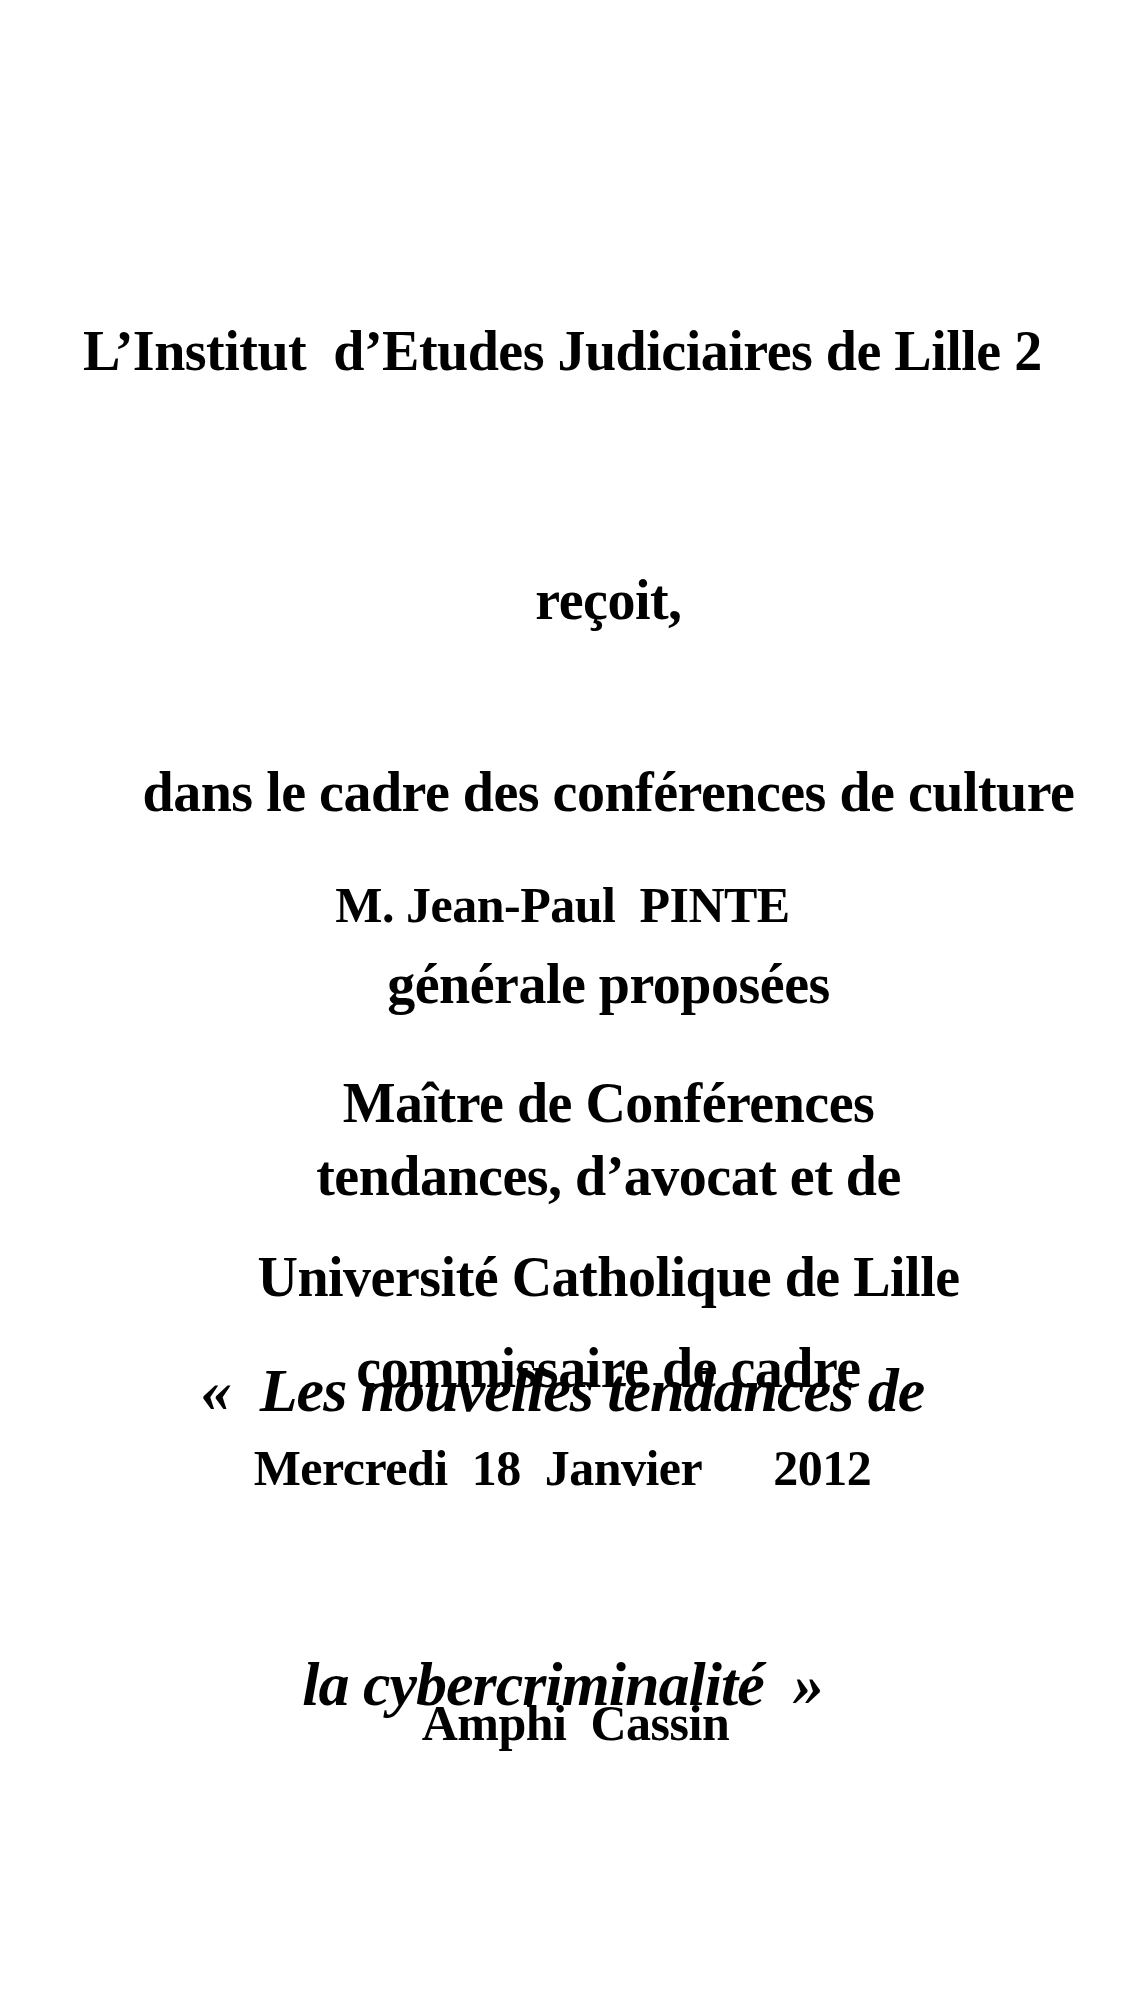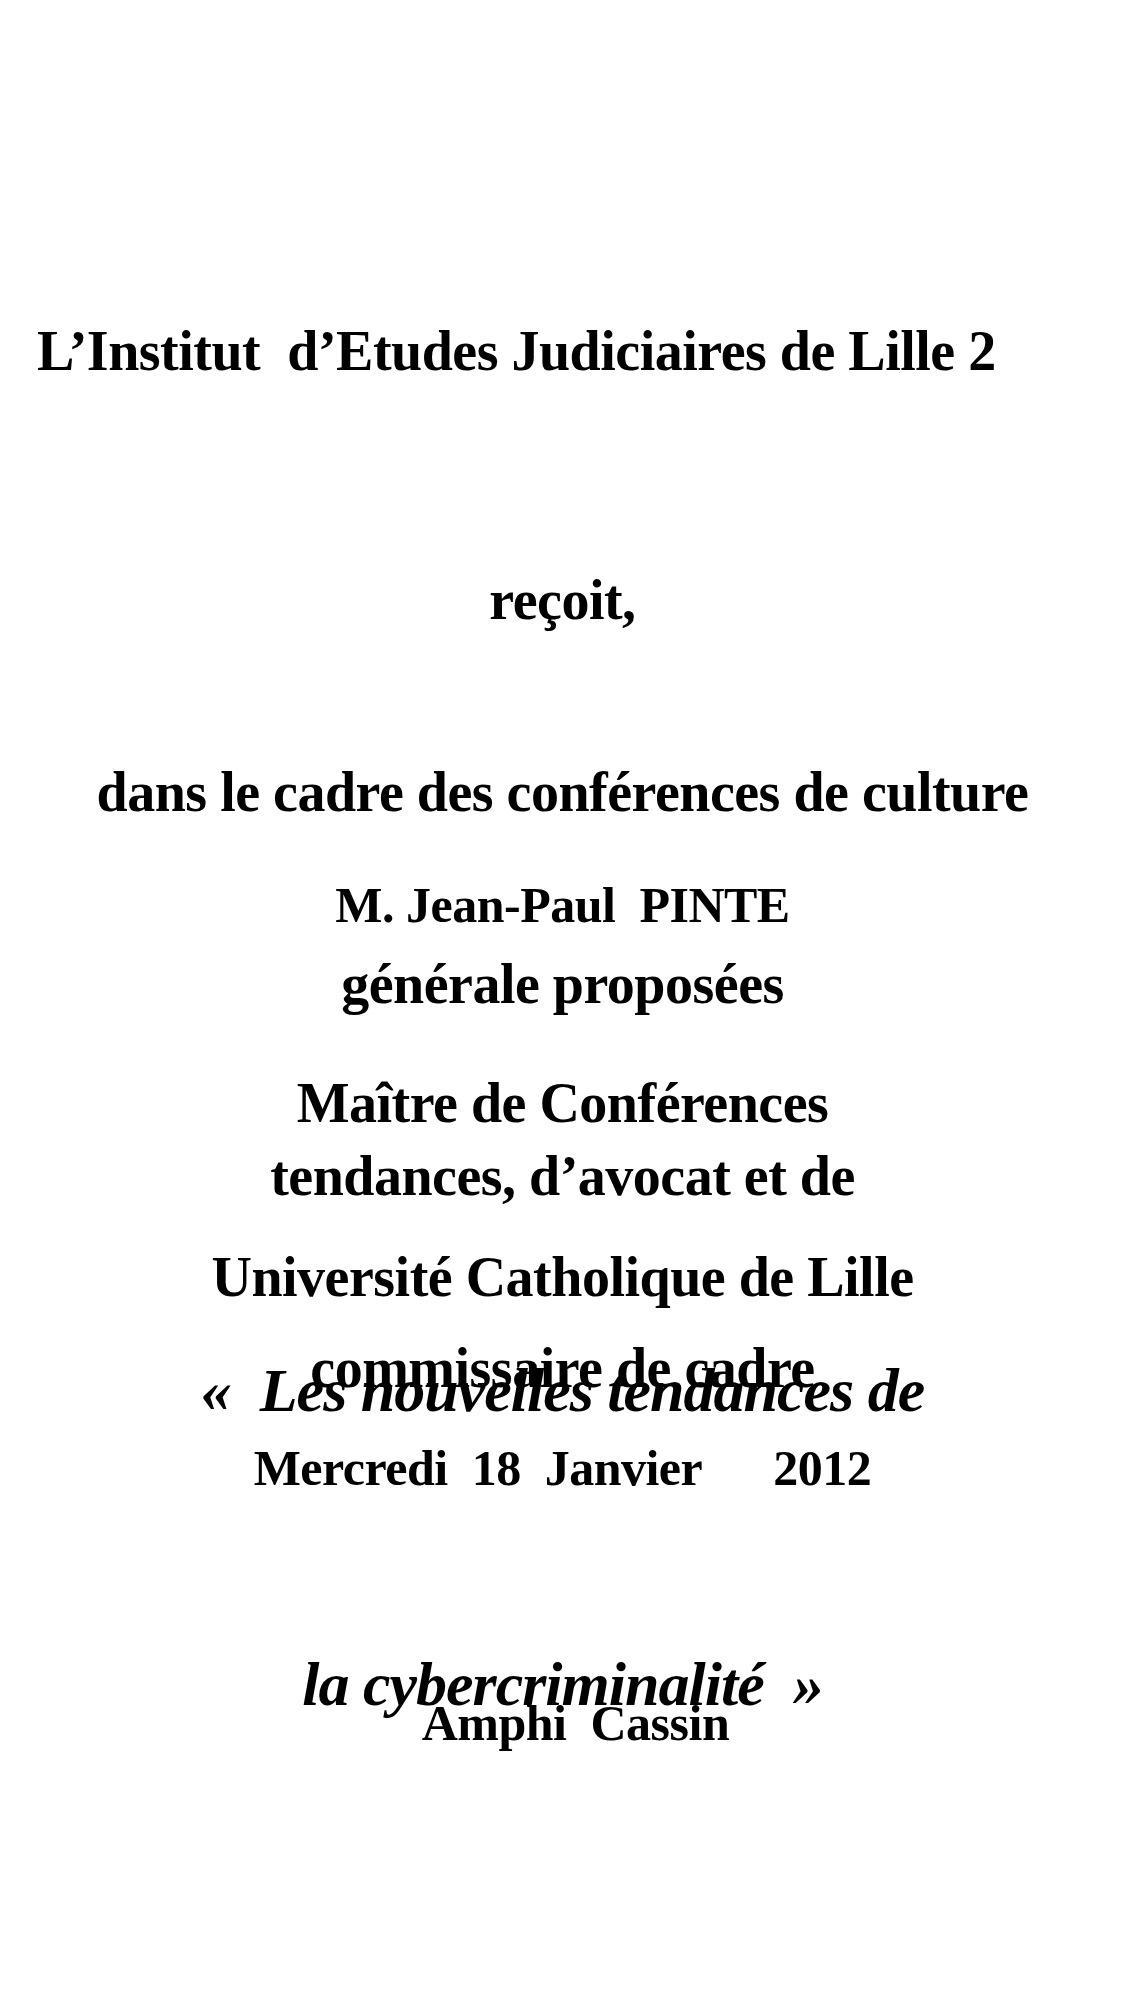--- a/index.html
+++ b/index.html
@@ -25,21 +25,21 @@
     white-space: pre;
     line-height: 1;
   }
   .block {
     position: absolute;
     left: 0;
     width: 100%;
     text-align: center;
     white-space: pre;
   }
-  .t56 { font-size: 56px; letter-spacing: -0.5px; }
+  .t56 { font-size: 56px; letter-spacing: -0.5px; margin-left: 46px; }
   .t66 { font-size: 50px; letter-spacing: -0.5px; }
   .t86 { font-size: 62px; letter-spacing: -1px; font-style: italic; }
 
   .header-line   { top: 323px; left: 37px; width: auto; text-align: left; }
   .intro-block   { top: 440px; line-height: 64px; }
   .speaker-name  { top: 880px; }
   .speaker-block { top: 958px; line-height: 58px; }
   .title-block   { top: 1145px; line-height: 98px; }
   .event-date    { top: 1443px; }
   .event-time    { top: 1573px; }

